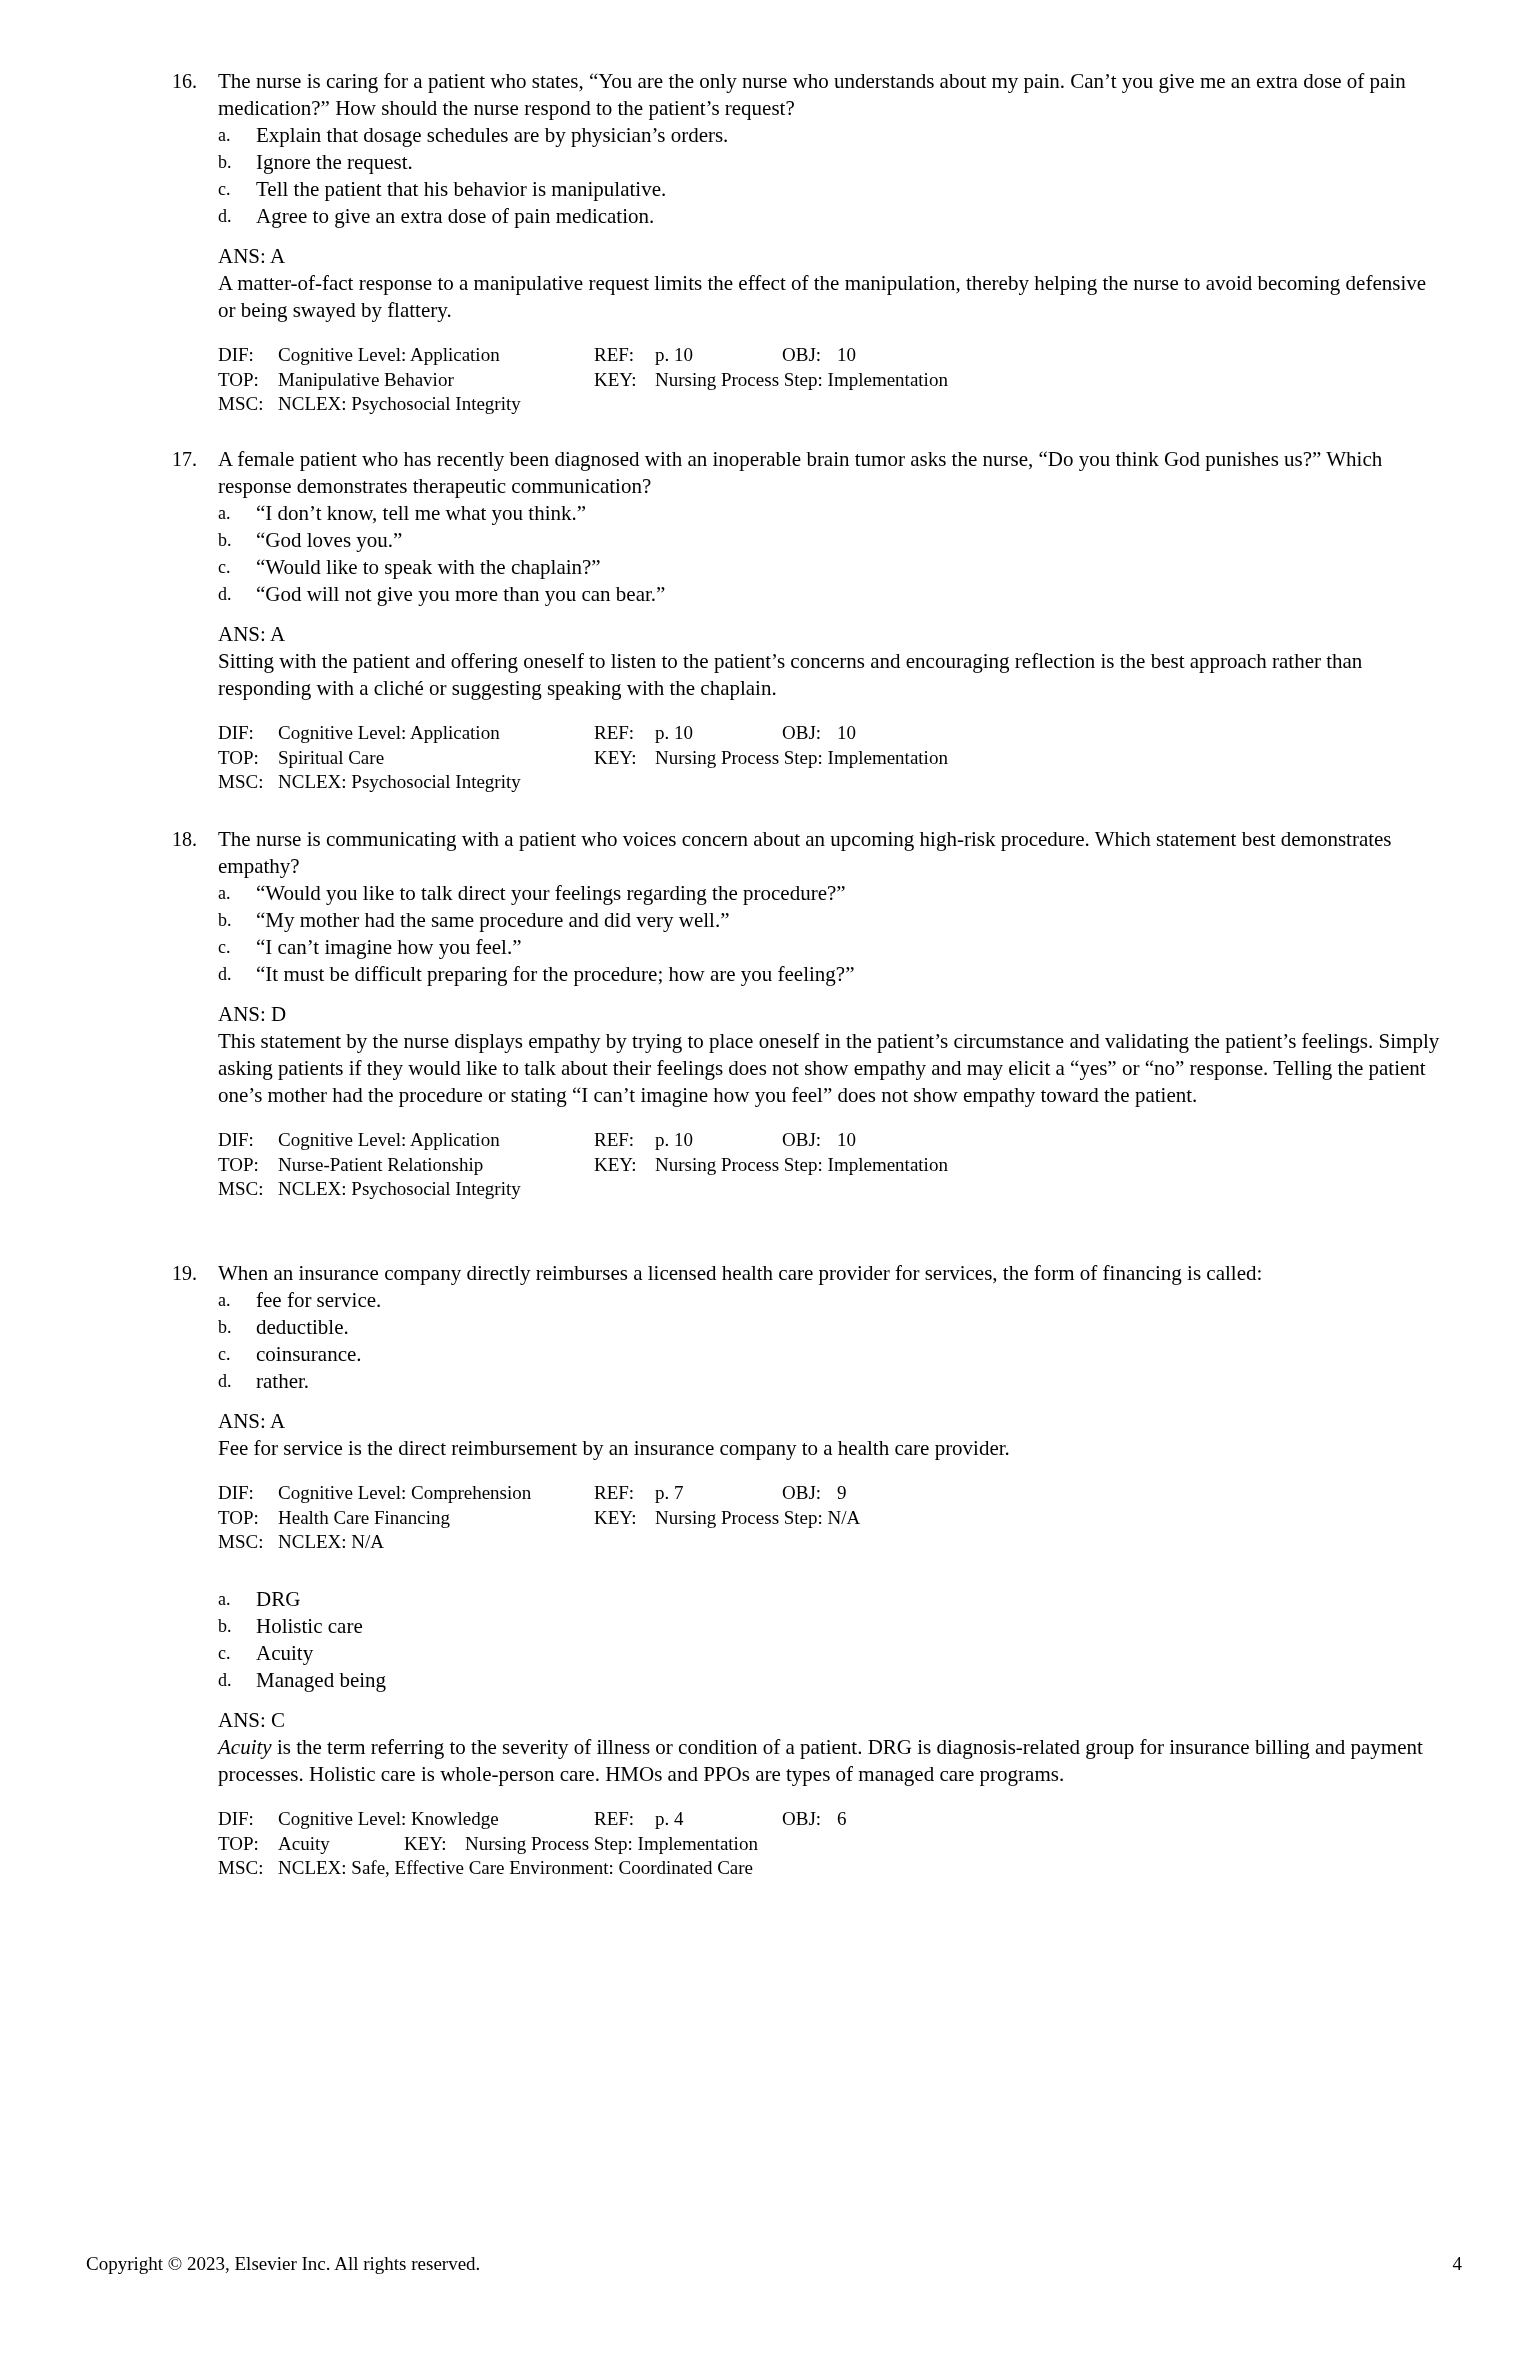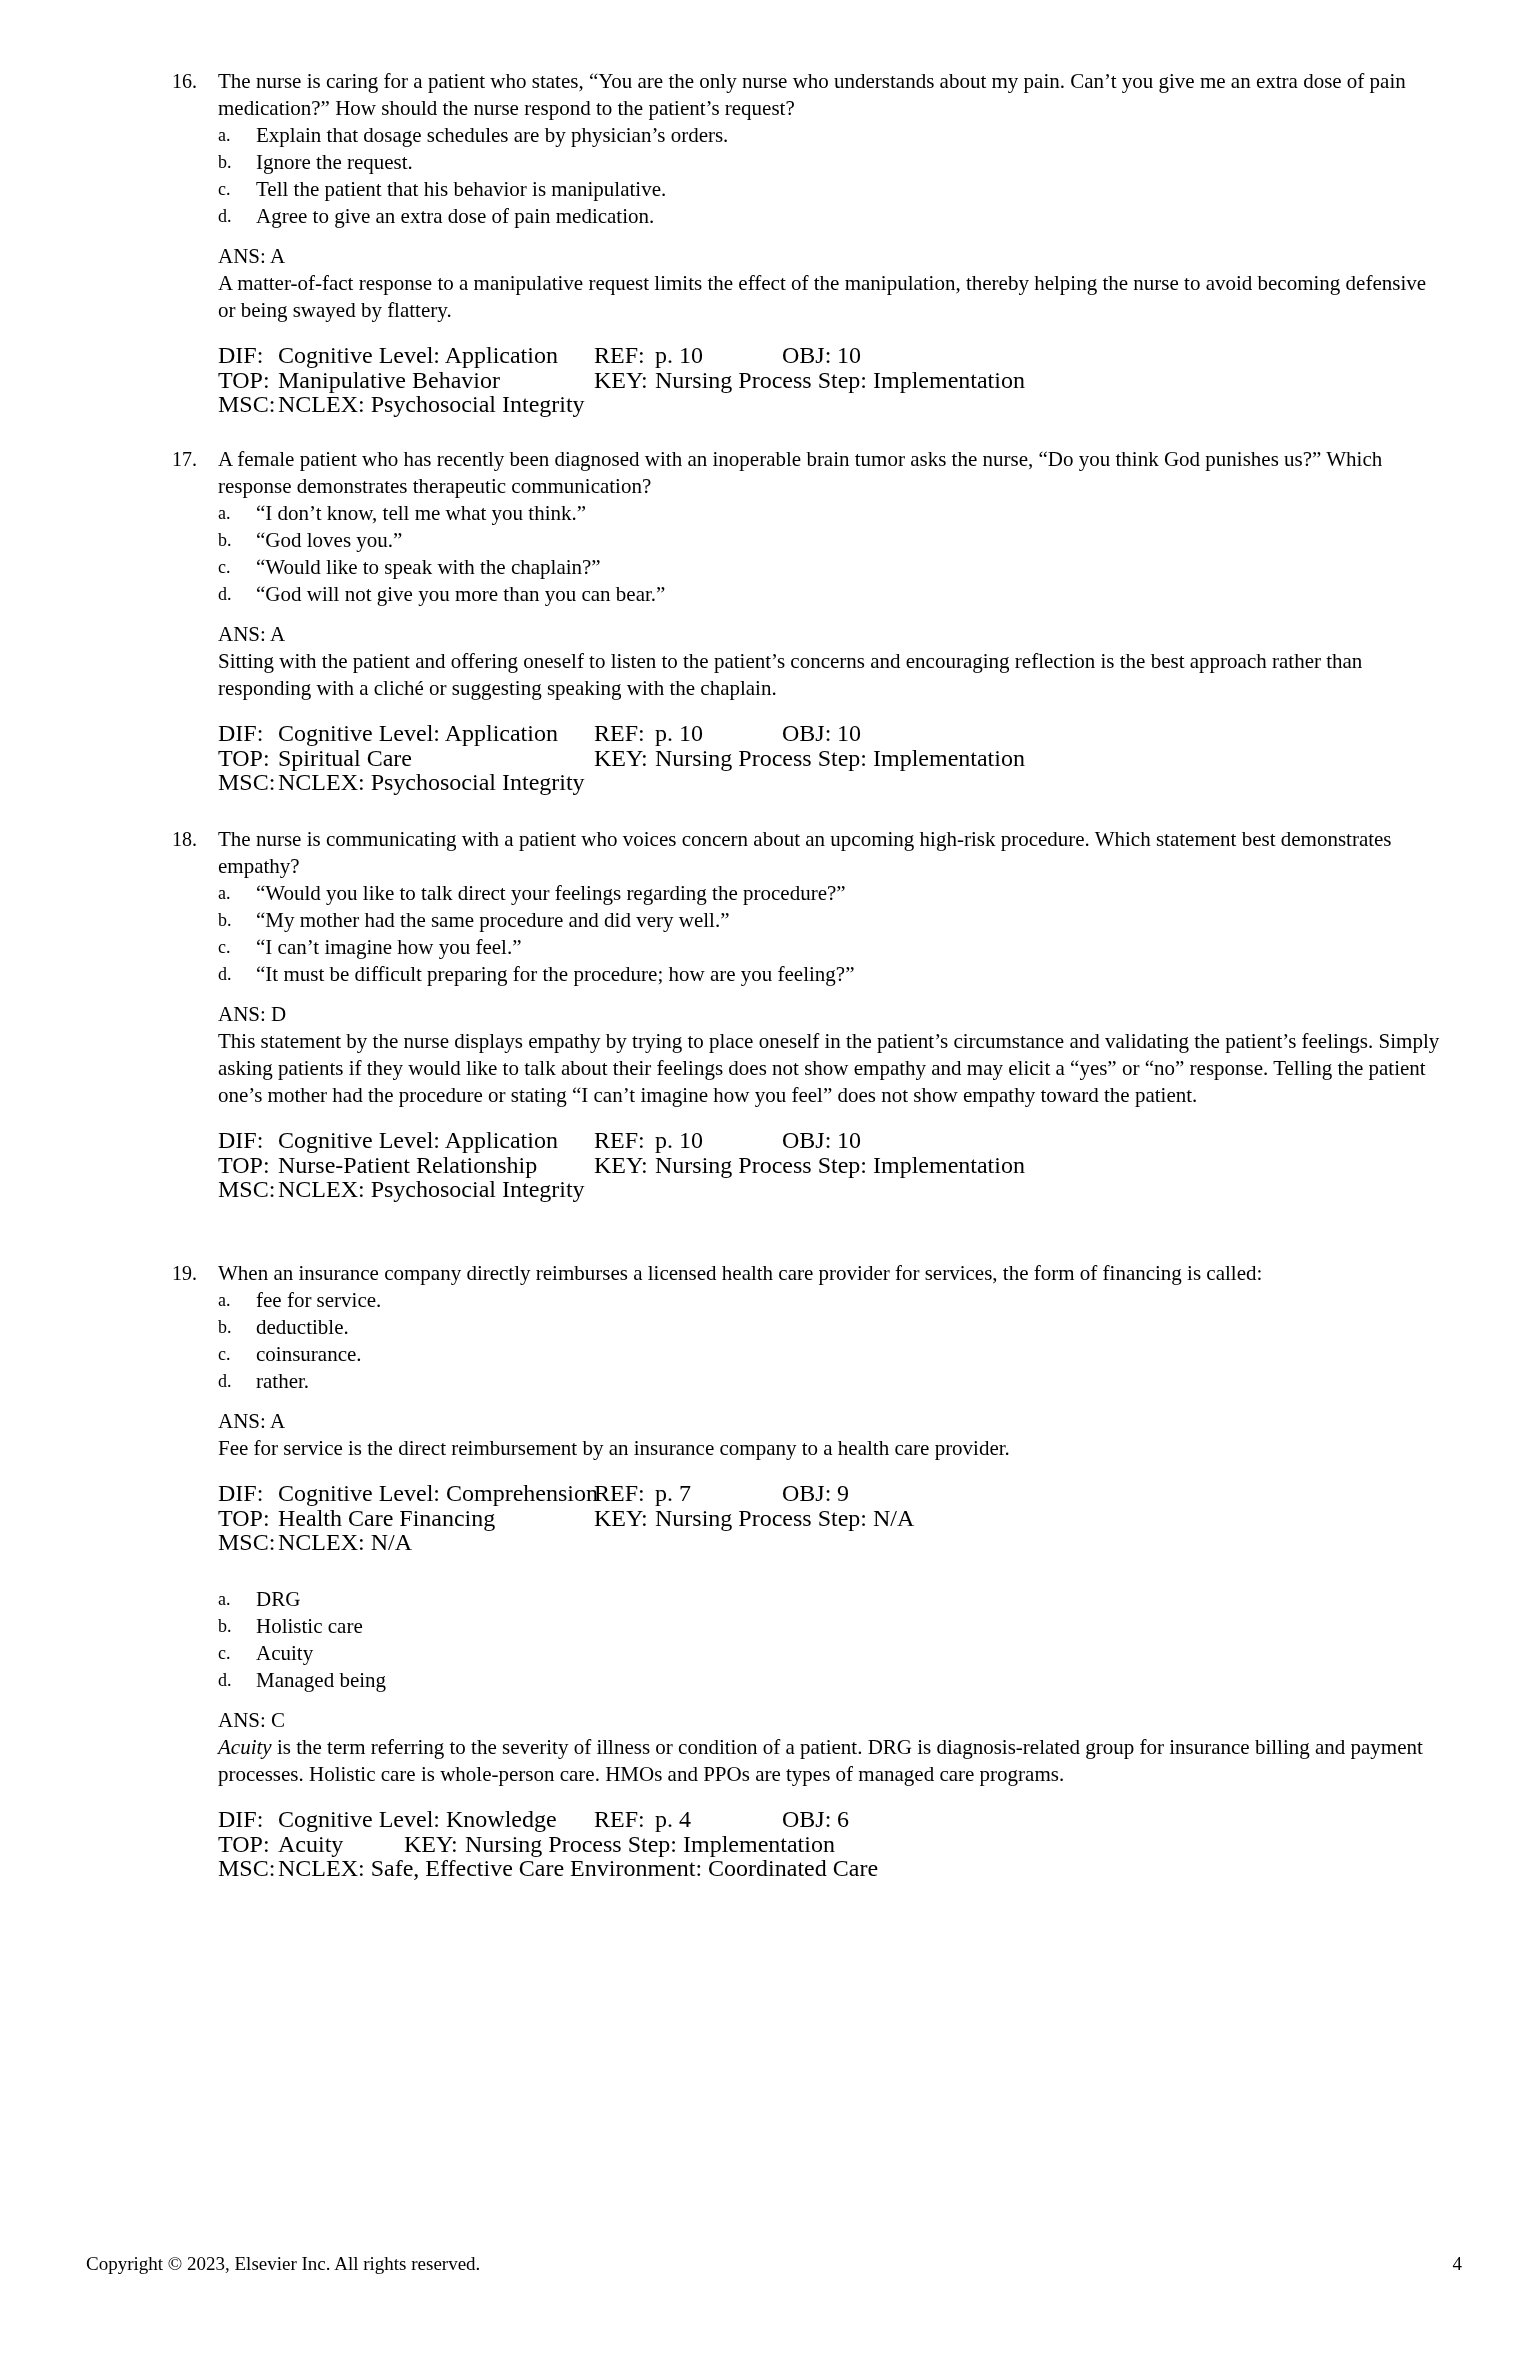--- a/index.html
+++ b/index.html
@@ -10,21 +10,21 @@
   }
   .page { position: absolute; left: 18px; top: 0; width: 1540px; height: 2380px; }
   .question { position: absolute; left: 154px; width: 1270px; }
   .q-stem { position: relative; padding-left: 46px; }
   .q-num { position: absolute; left: 0; top: 0; font-size: 20px; }
   .choices { margin: 0; padding: 0; list-style: none; }
   .choice { position: relative; padding-left: 84px; }
   .choice-letter { position: absolute; left: 46px; top: 0; font-size: 18px; }
   .answer-block { padding-left: 46px; margin-top: 13px; }
   .rationale em { font-style: italic; }
-  .meta { padding-left: 46px; margin-top: 19px; font-size: 24px; line-height: 24.5px; }
+  .meta { padding-left: 46px; margin-top: 19px; font-size: 19px; line-height: 24.5px; }
   .meta-row { position: relative; height: 24.5px; white-space: nowrap; }
   .meta-row span { position: absolute; top: 0; }
   .c1 { left: 0; }
   .c1v { left: 60px; }
   .c2 { left: 376px; }
   .c2v { left: 437px; }
   .c3 { left: 564px; }
   .c3v { left: 619px; }
   .c2b { left: 186px; }
   .c2bv { left: 247px; }

